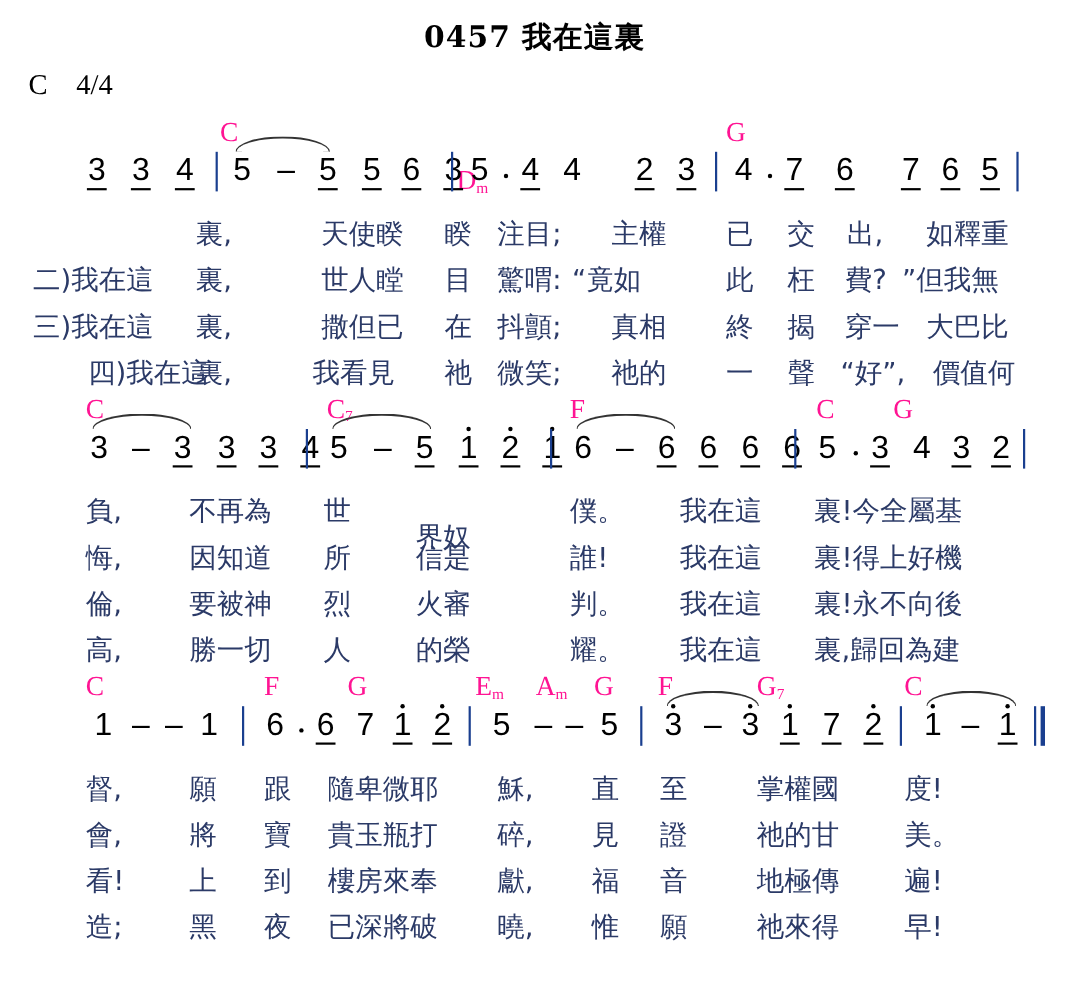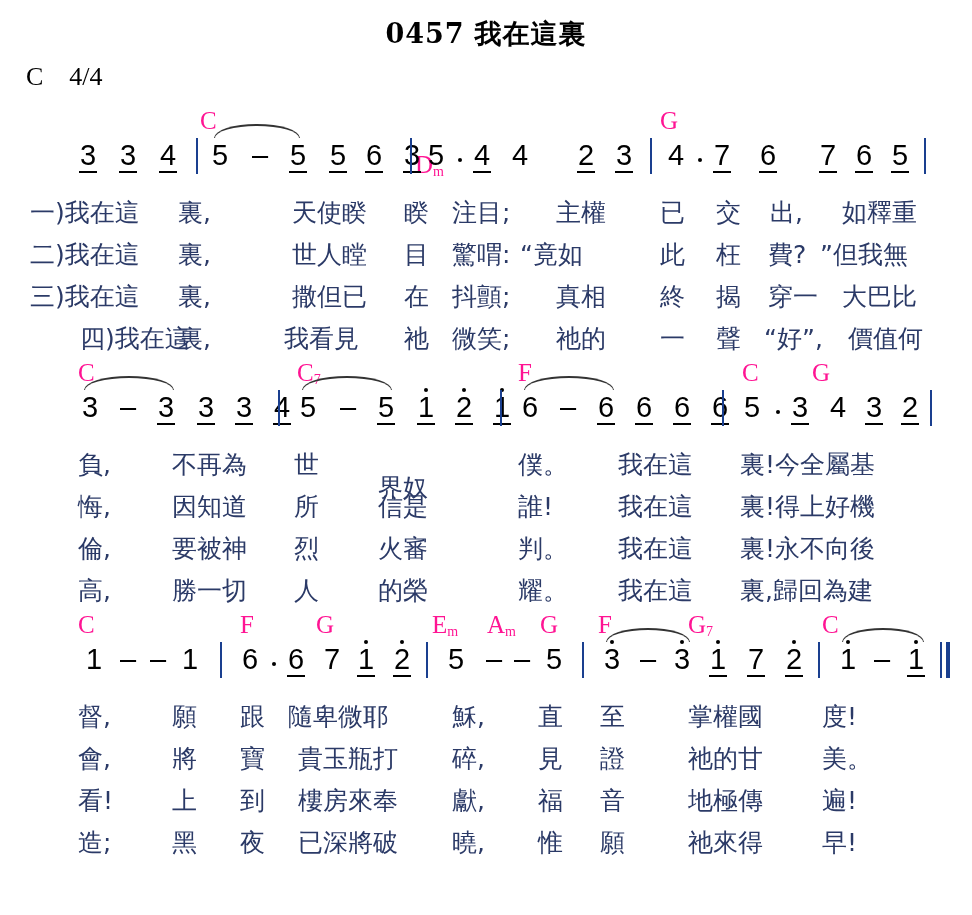--- a/index.html
+++ b/index.html
@@ -171,21 +171,20 @@
         <div class="note u8" style="left: 820px;">7</div>
         <div class="note u8" style="left: 856px;">6</div>
         <div class="note u8" style="left: 892px;">5</div>
         <div class="bar" style="left: 924px;"></div>
         <div class="slur" style="left: 214px; width: 84px; top: -12px;"></div>
       </div>
   </div>
 
   <div class="lyricblock lyr1">
       <div class="lyricline">
-        <span class="seg" style="left: 30px;">一)我在這</span>
         <span class="seg" style="left: 178px;">裏,</span>
         <span class="seg" style="left: 292px;">天使睽</span>
         <span class="seg" style="left: 404px;">睽</span>
         <span class="seg" style="left: 452px;">注目;</span>
         <span class="seg" style="left: 556px;">主權</span>
         <span class="seg" style="left: 660px;">已</span>
         <span class="seg" style="left: 716px;">交</span>
         <span class="seg" style="left: 770px;">出,</span>
         <span class="seg" style="left: 842px;">如釋重</span>
       </div>
@@ -356,21 +355,21 @@
         <div class="slur" style="left: 606px; width: 82px; top: -12px;"></div>
         <div class="slur" style="left: 842px; width: 80px; top: -12px;"></div>
       </div>
   </div>
 
   <div class="lyricblock lyr3">
       <div class="lyricline">
         <span class="seg" style="left: 78px;">督,</span>
         <span class="seg" style="left: 172px;">願</span>
         <span class="seg" style="left: 240px;">跟</span>
-        <span class="seg" style="left: 288px;">隨卑微耶</span>
+        <span class="seg" style="left: 298px;">隨卑微耶</span>
         <span class="seg" style="left: 452px;">穌,</span>
         <span class="seg" style="left: 538px;">直</span>
         <span class="seg" style="left: 600px;">至</span>
         <span class="seg" style="left: 688px;">掌權國</span>
         <span class="seg" style="left: 822px;">度!</span>
       </div>
       <div class="lyricline">
         <span class="seg" style="left: 78px;">會,</span>
         <span class="seg" style="left: 172px;">將</span>
         <span class="seg" style="left: 240px;">寶</span>

